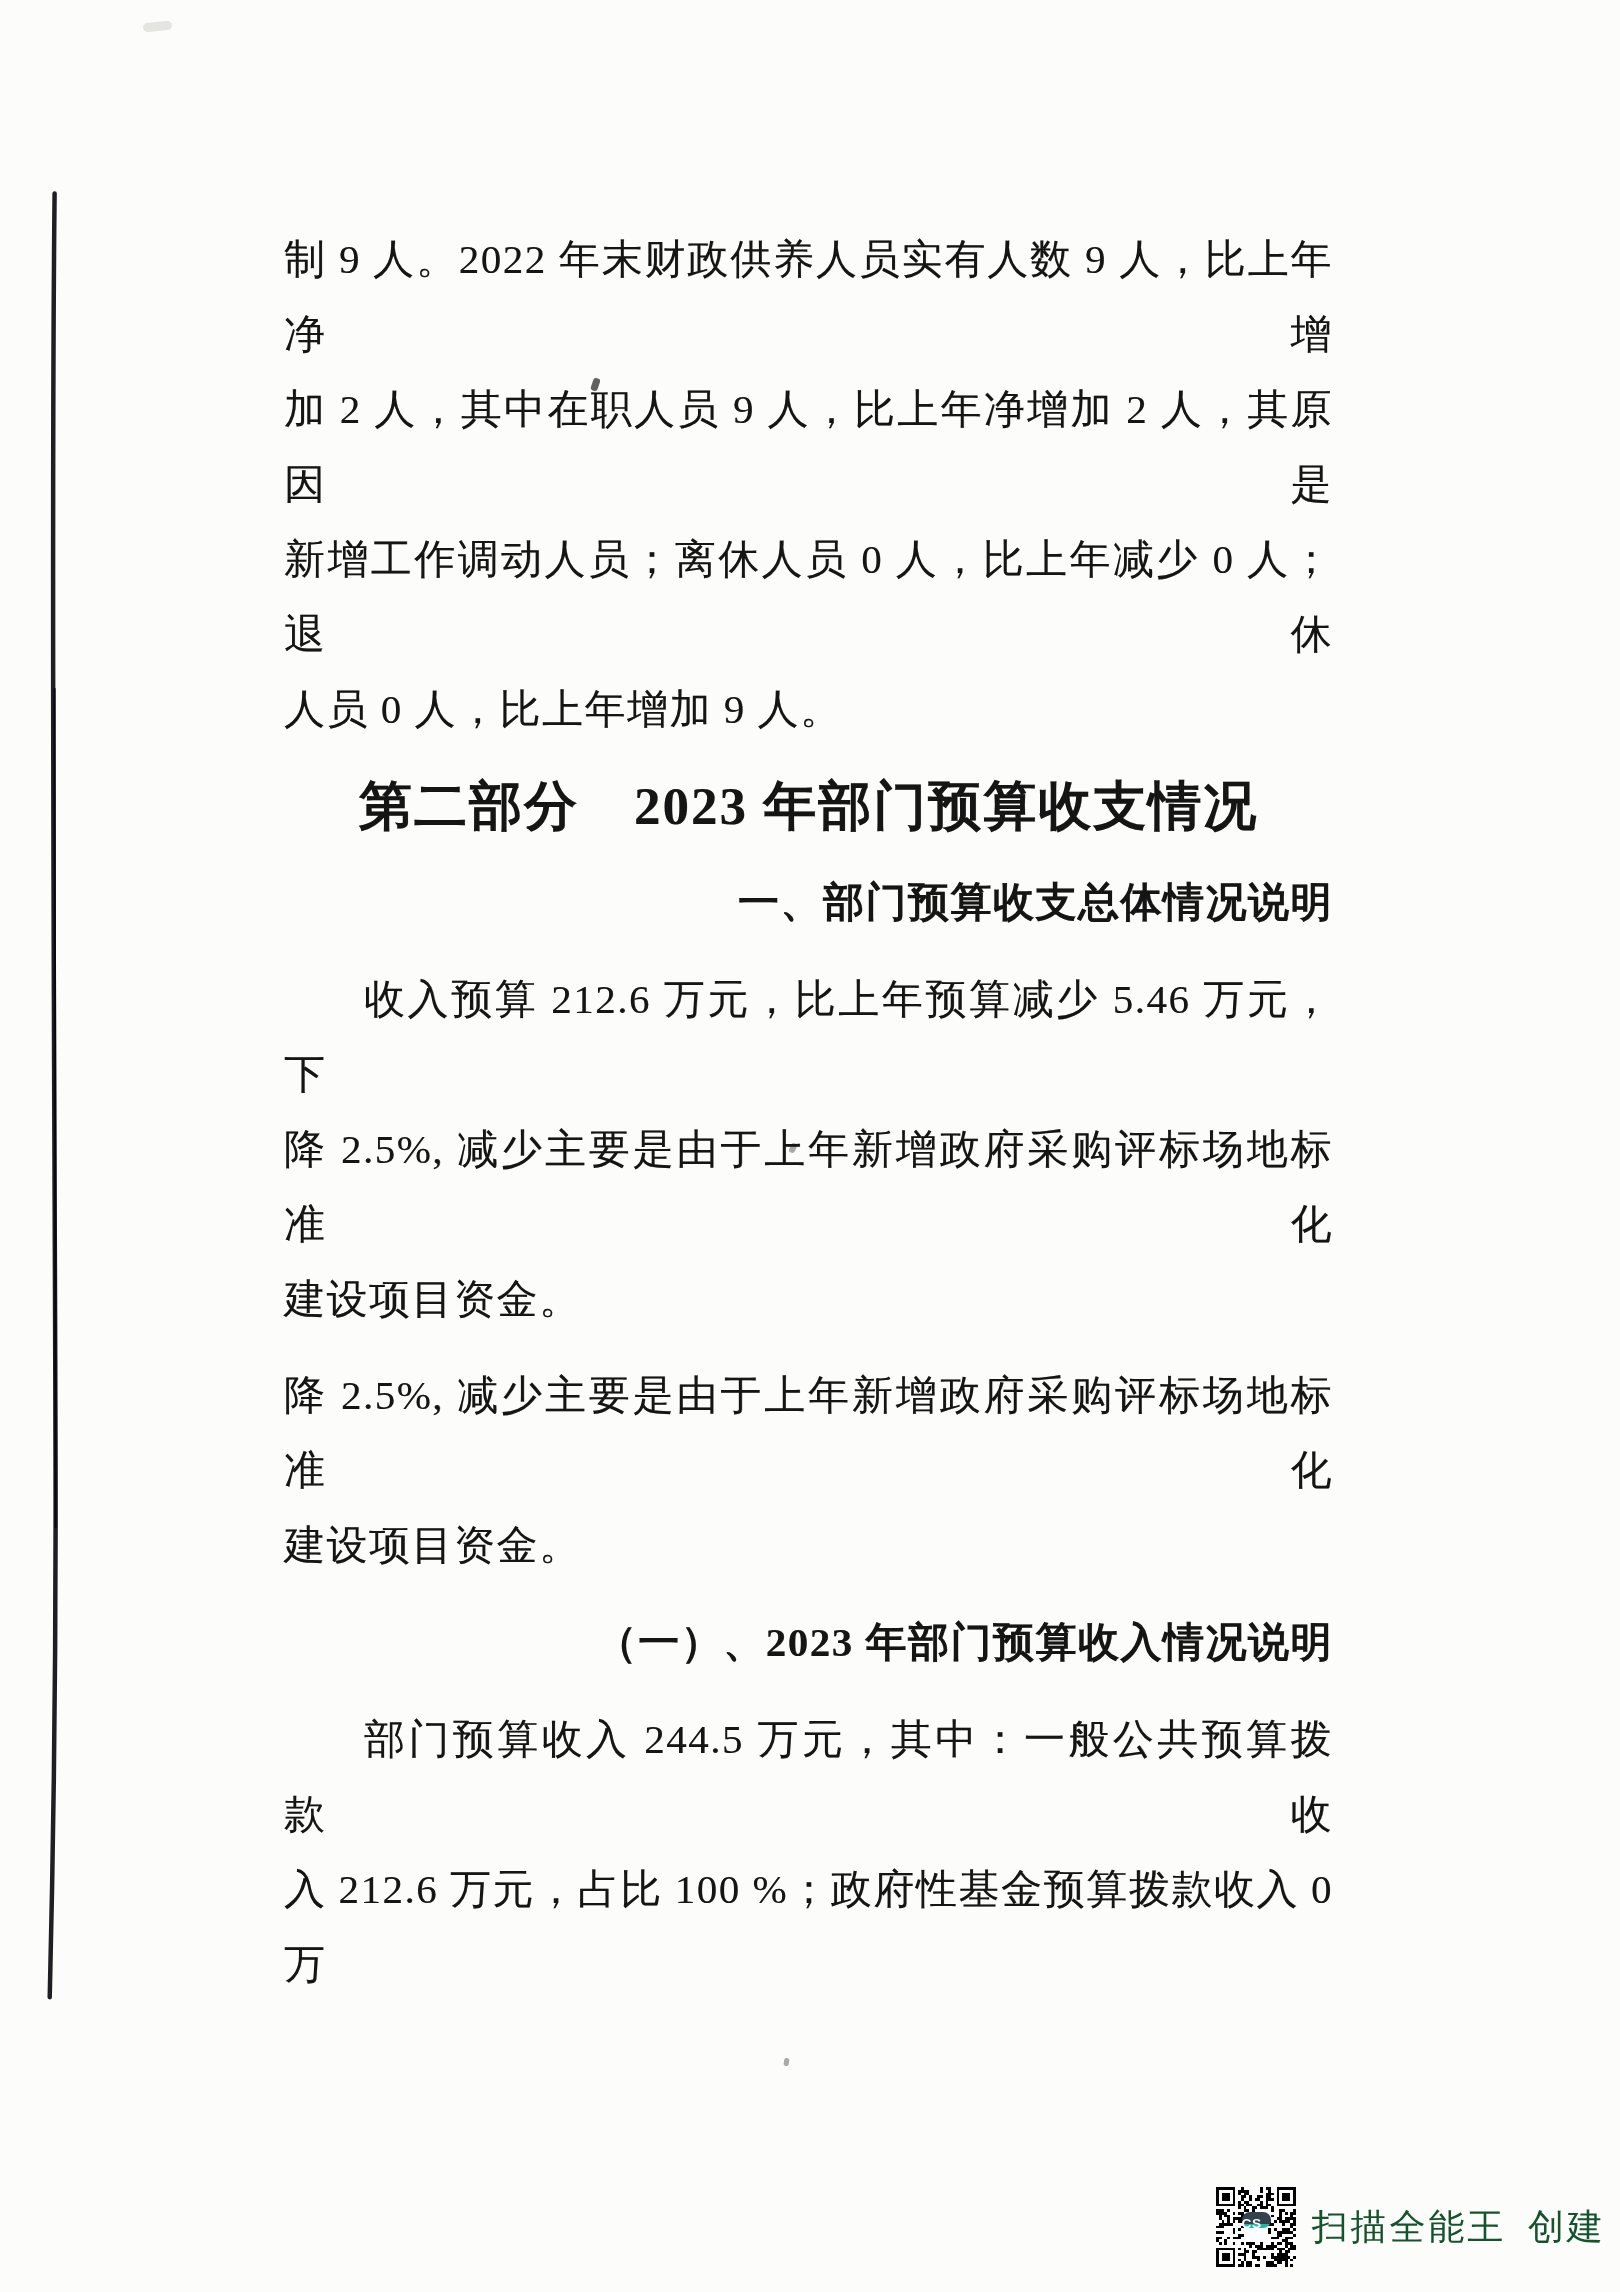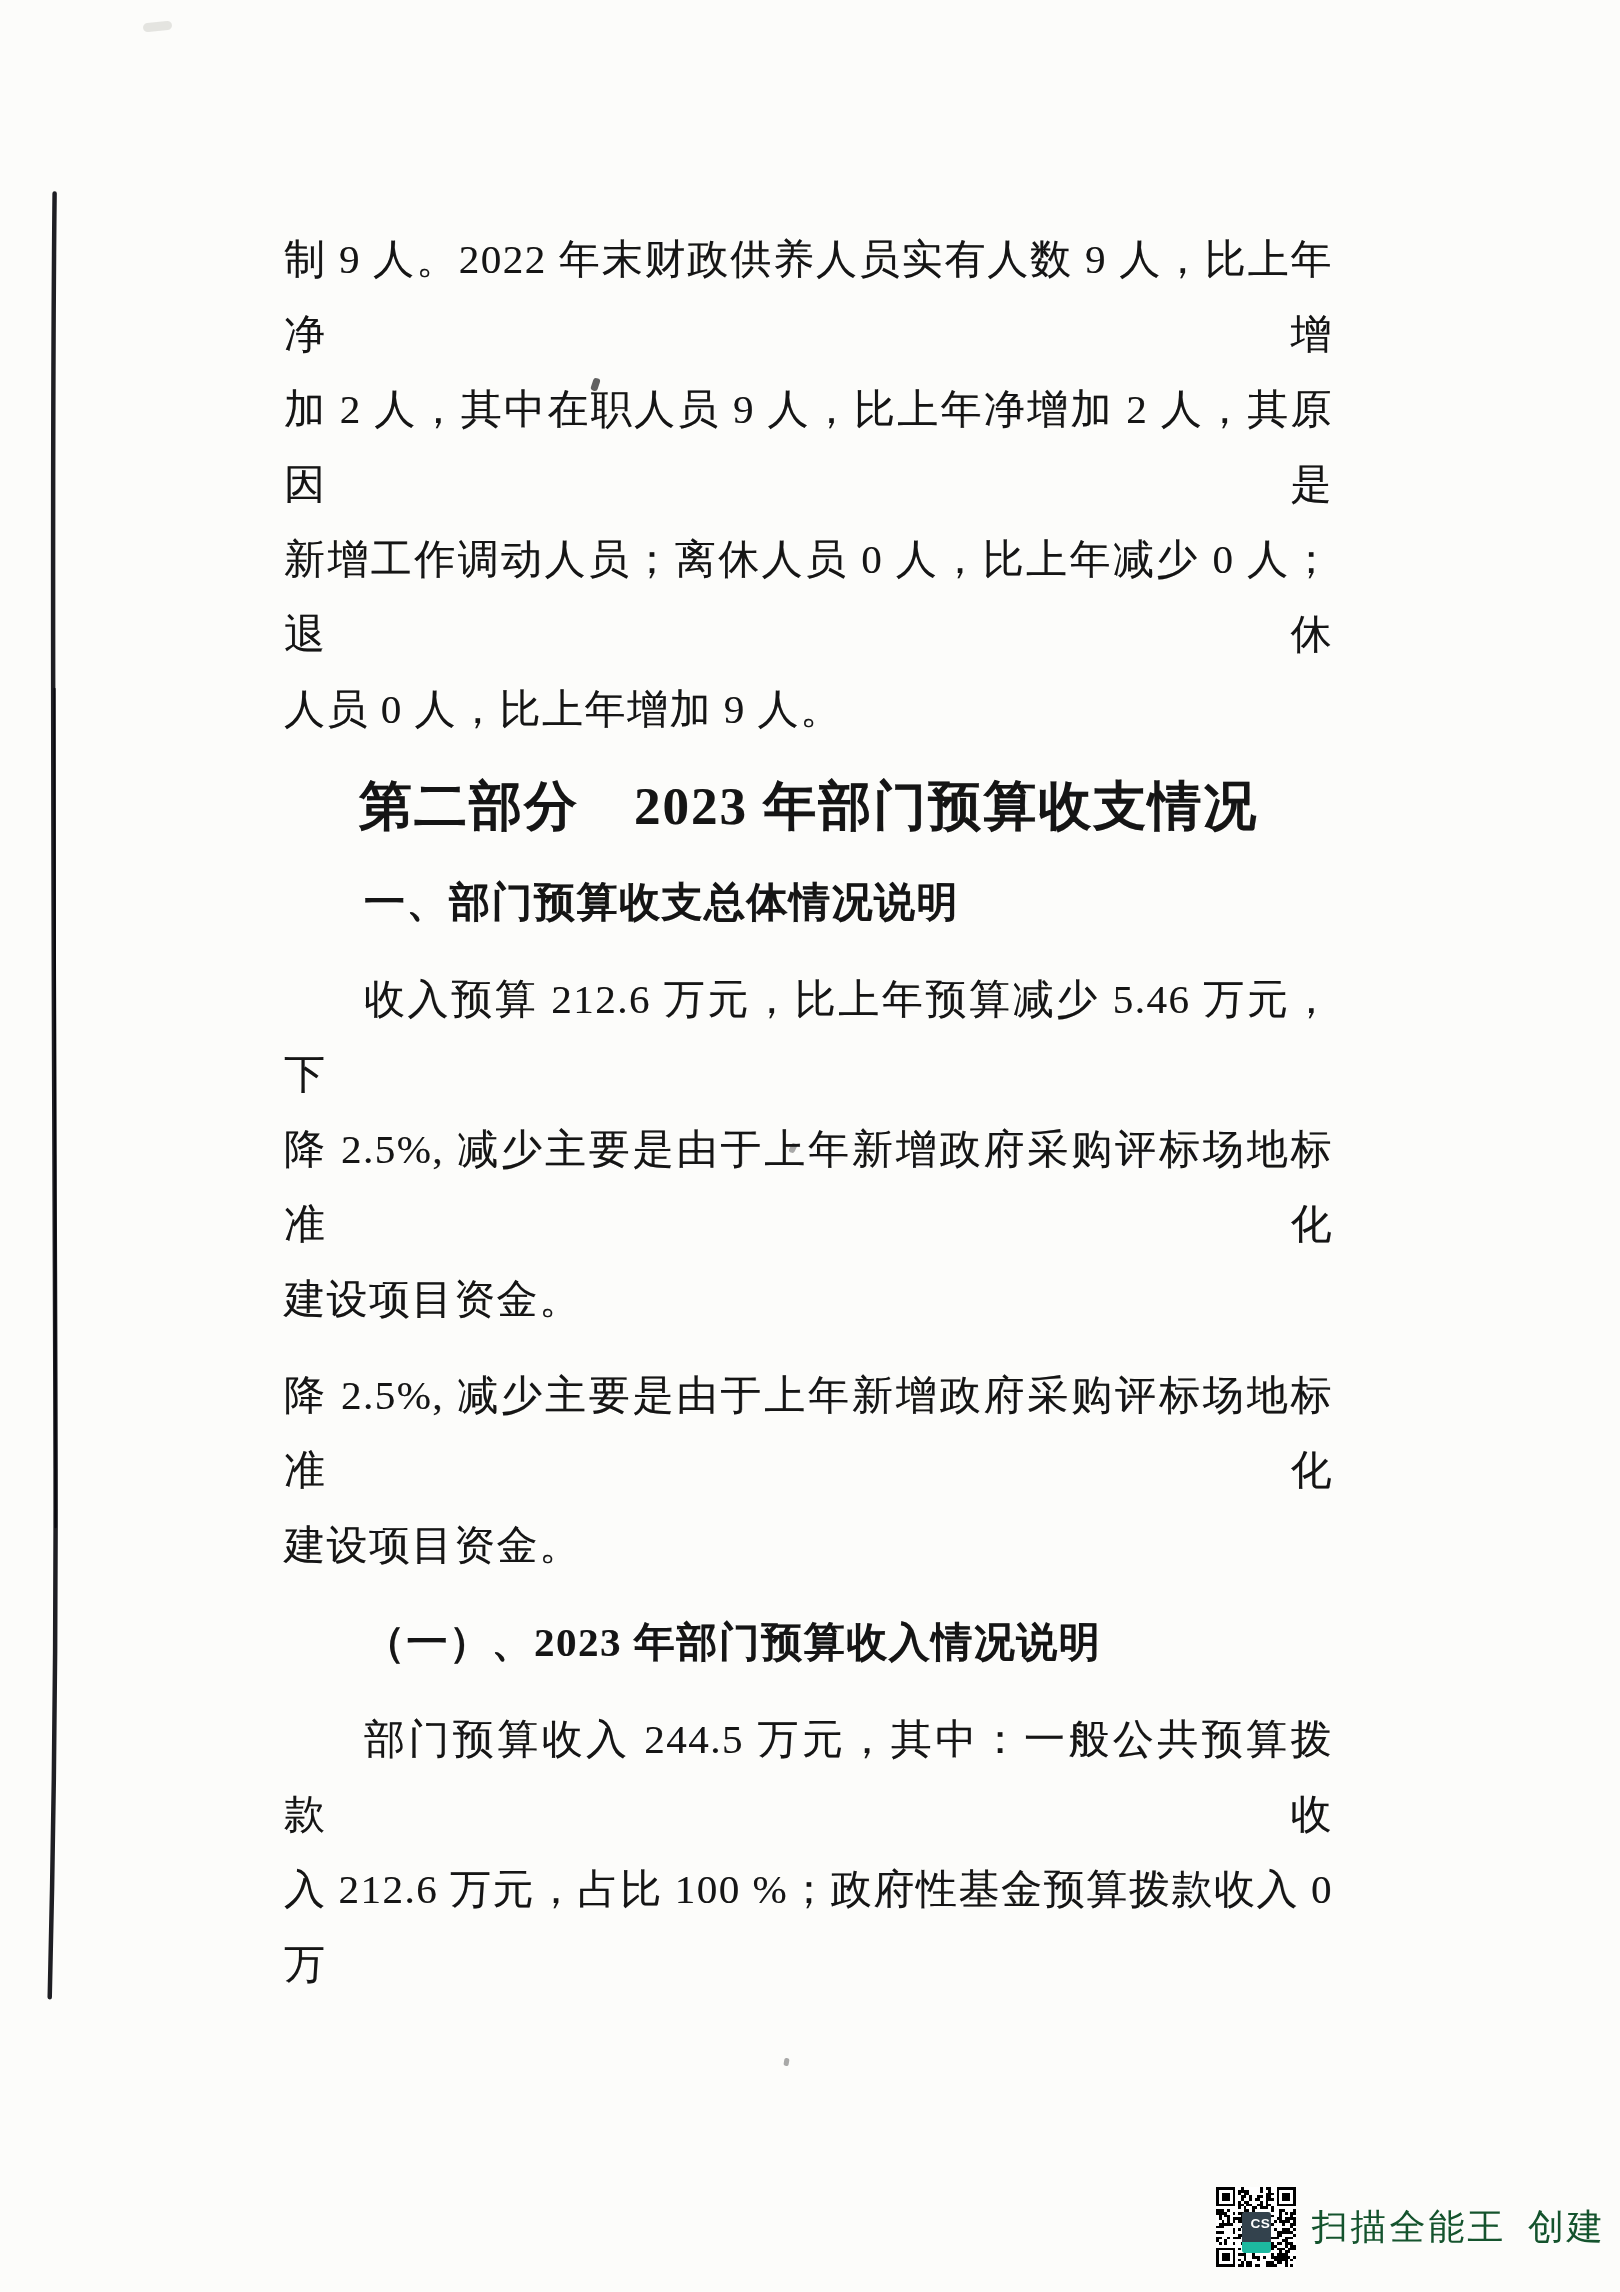--- a/index.html
+++ b/index.html
@@ -27,35 +27,35 @@
     text-shadow:0.3px 0.3px 0.5px rgba(20,20,20,.38);
   }
   .block{margin:0 0 21.6px 0;}
   .ln{text-align:justify;text-align-last:justify;}
   .ln.end{text-align-last:left;}
   .indent{text-indent:80px;}
   .part-title{
     font-weight:700;text-align:center;text-align-last:center;
     font-size:53px;margin:0 0 21.6px 0;letter-spacing:2px;
   }
-  .hd{font-weight:700;text-indent:80px;margin:0 0 21.6px 0;}
+  .hd{font-weight:700;text-indent:80px;margin:0 0 21.6px 0;text-align:right;}
   .hd.sub{font-weight:600;}
 
   
   .watermark{
     position:absolute;left:1216px;top:2186px;height:82px;
     display:flex;align-items:center;gap:15.7px;
   }
   .qr{position:relative;width:80px;height:80px;flex:0 0 auto;}
   .qr svg{position:absolute;inset:0;}
   .cs-badge{
-    position:absolute;left:25.5px;top:24.5px;width:29px;height:41px;
-    border-radius:3px;
+    position:absolute;left:25.5px;top:24.5px;width:29px;height:16px;
+    border-radius:12px;
     background:linear-gradient(#33424d 72%,#1db9a0 72%);
-    color:#fff;text-align:right;
+    color:#fff;text-align:left;
     font:700 13.7px/23.5px "Liberation Sans",sans-serif;
     letter-spacing:0.5px;
   }
   .wm-label{
     font-size:36px;color:#14532d;letter-spacing:2.9px;word-spacing:9.8px;
     white-space:nowrap;
     font-family:"Liberation Serif","DejaVu Serif",serif;
   }
 </style>
 </head>

